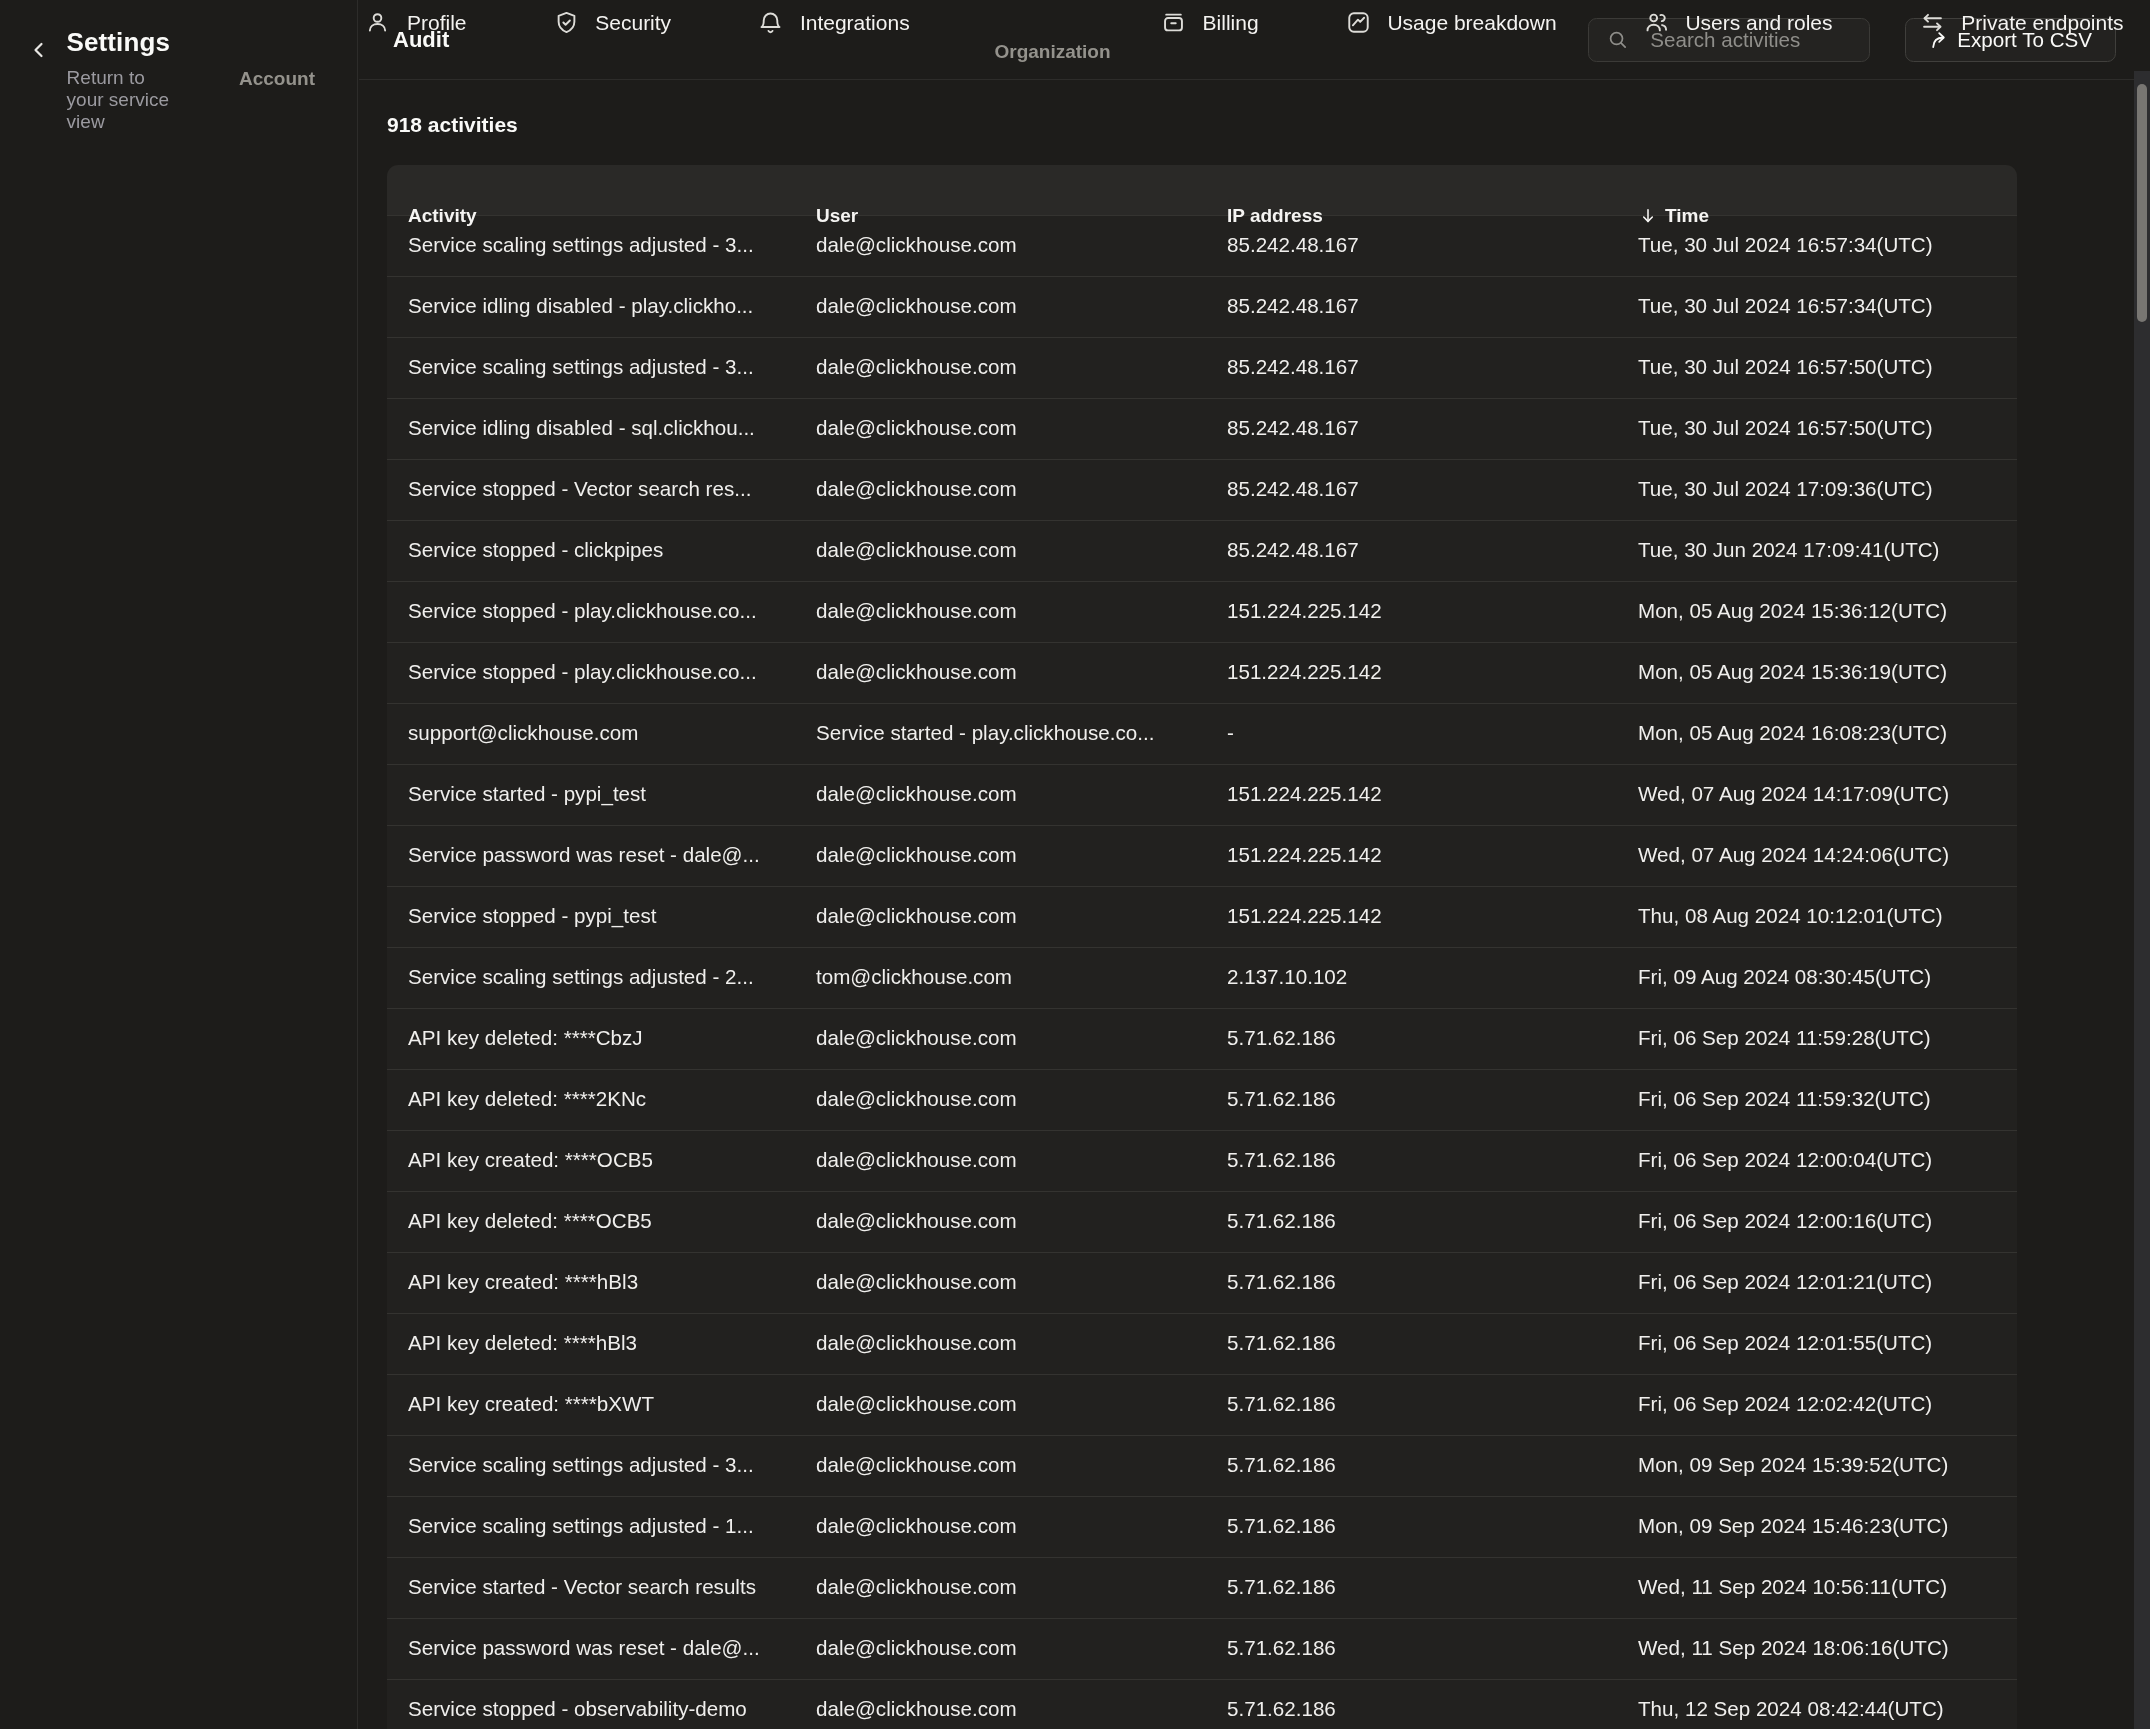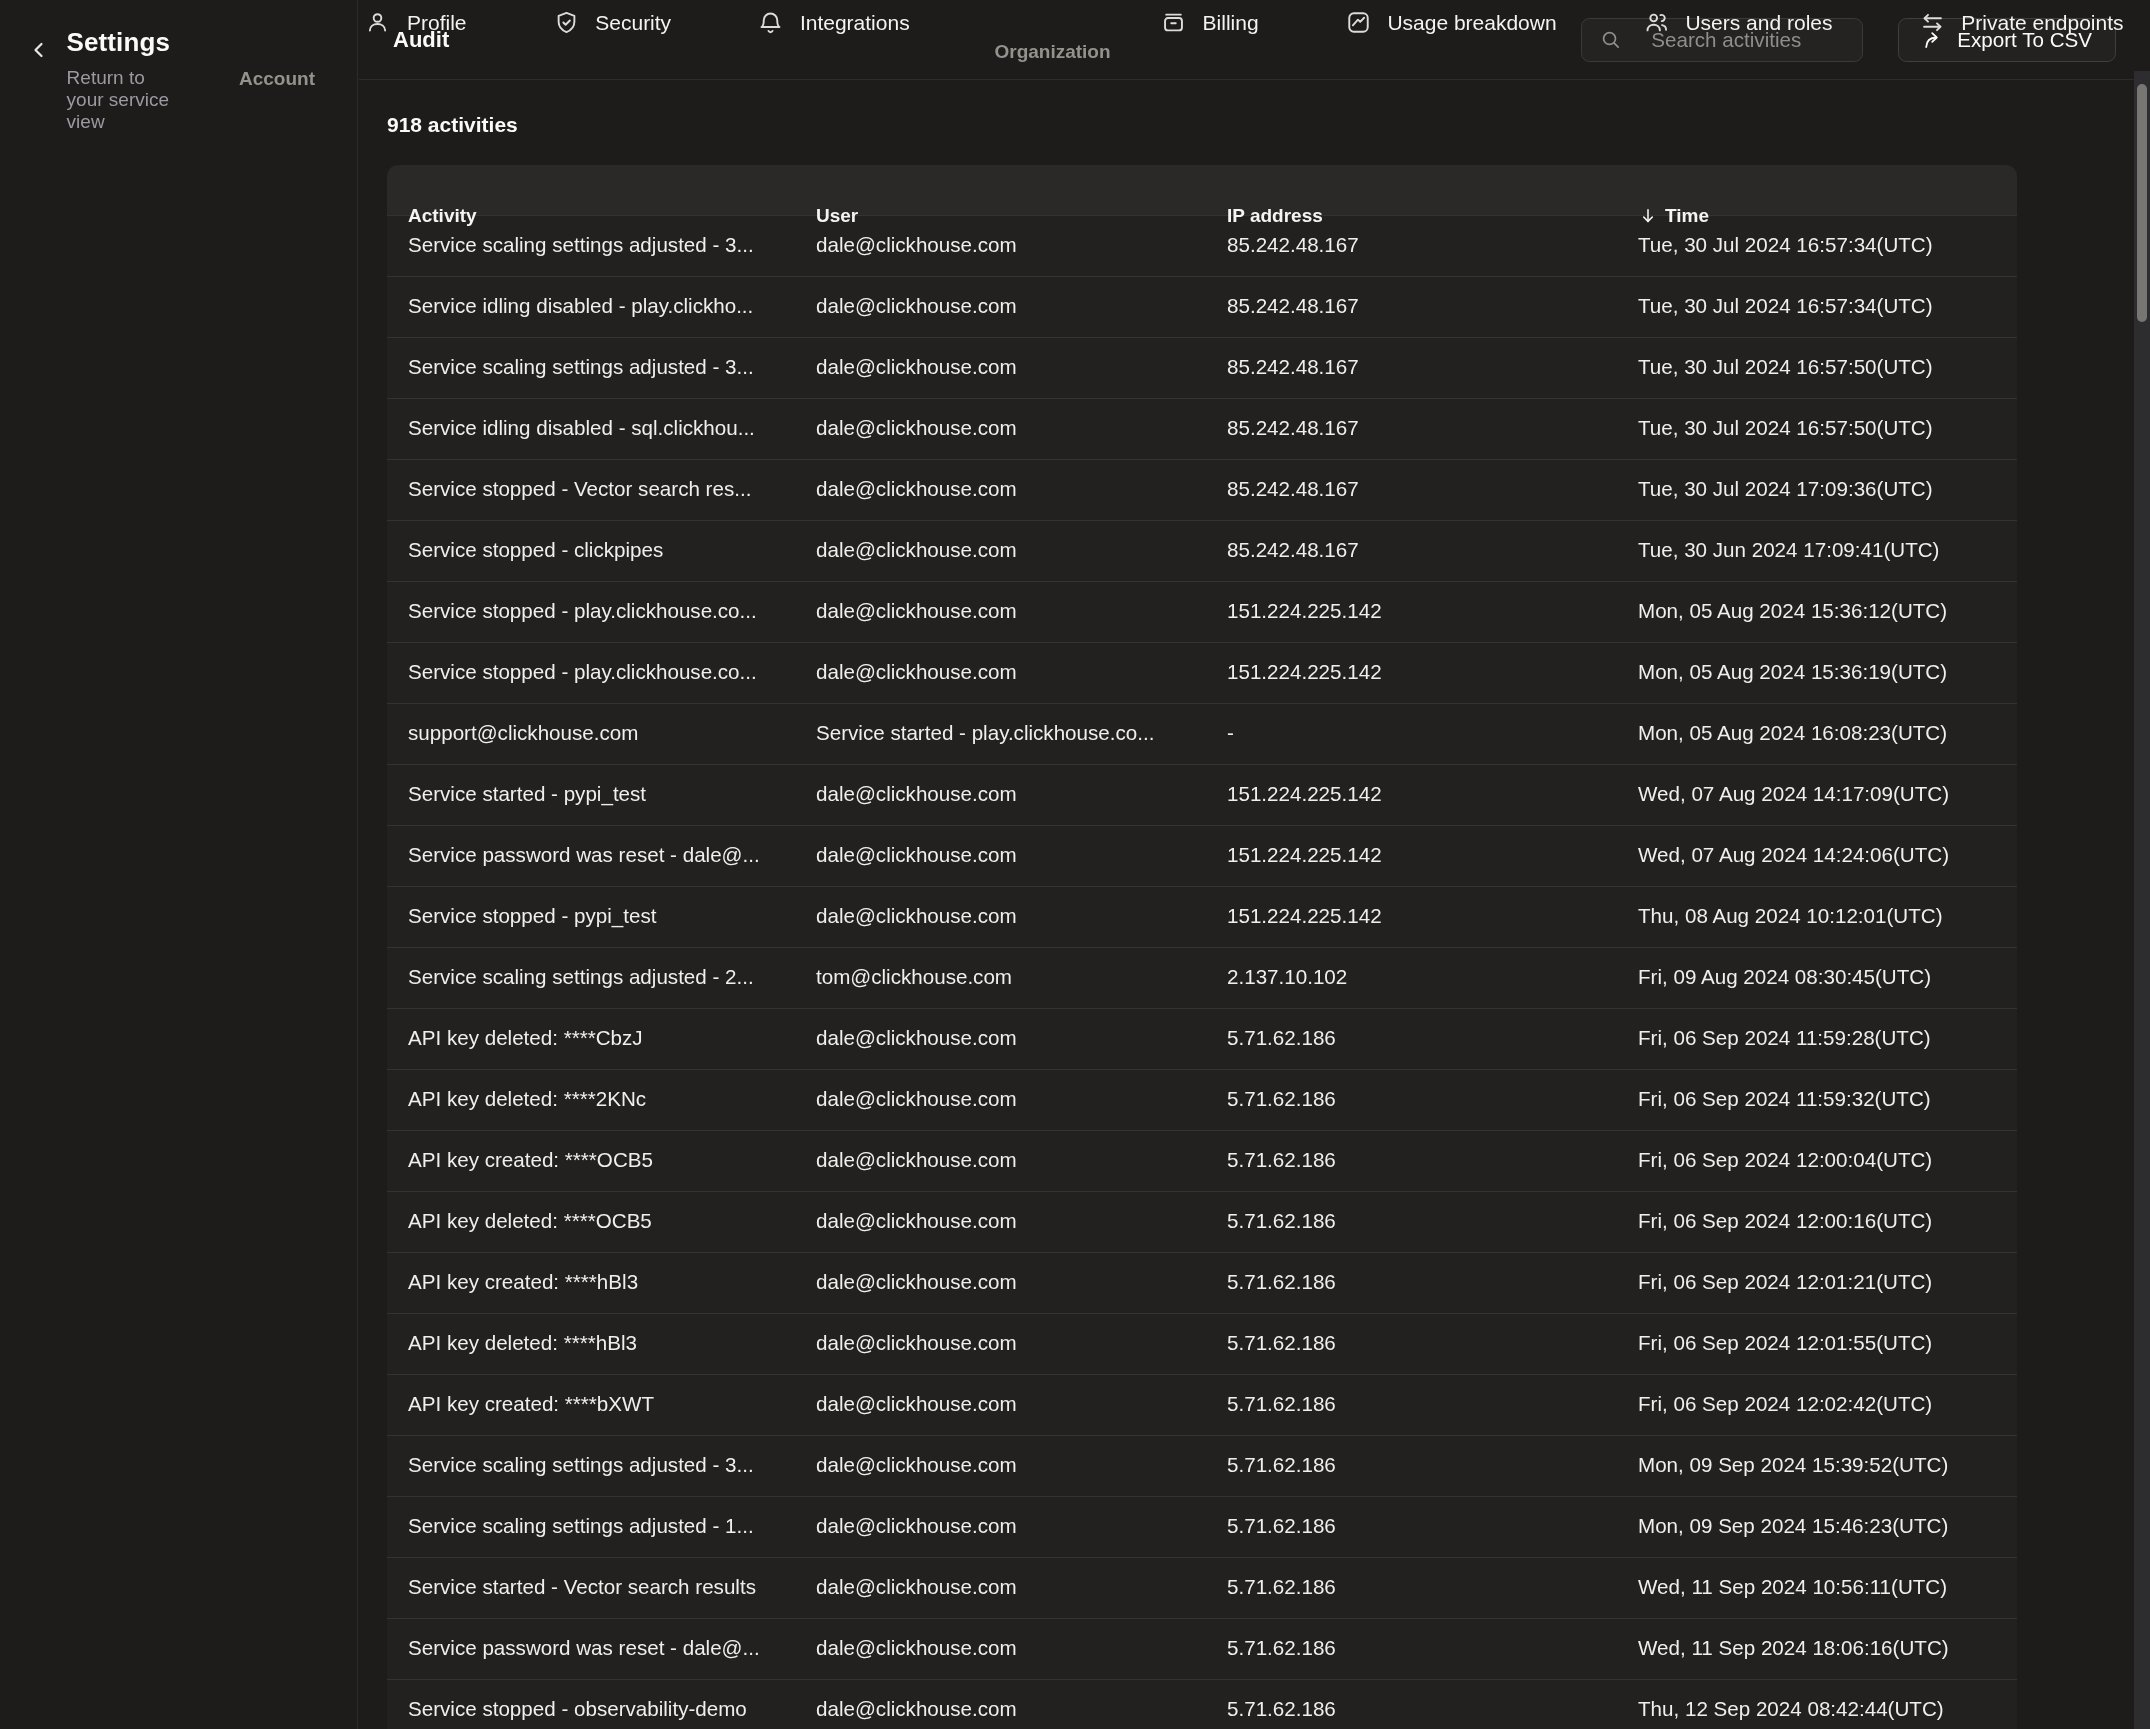--- a/index.html
+++ b/index.html
@@ -58,34 +58,34 @@
     border-bottom: 1.4px solid #2d2c2a;
     display: flex; align-items: center;
     padding: 0 35px 0 34px;
   }
   .page-title { font-size: 22px; font-weight: 700; color: #fafaf8; }
   .header-right { margin-left: auto; display: flex; align-items: center; gap: 35px; }
 
   .search-box {
     width: 282px; height: 44px;
     background: #242321; border: 1.4px solid #3b3a37; border-radius: 8.5px;
-    display: flex; align-items: center; gap: 29px; padding: 0 17px;
+    display: flex; align-items: center; gap: 21px; padding: 0 17px;
   }
   .search-box .icn { color: #8f8e8a; }
   .search-box input {
     background: transparent; border: none; outline: none;
     font-family: "Liberation Sans", sans-serif;
     font-size: 20.6px; color: #e8e7e4; width: 100%;
   }
   .search-box input::placeholder { color: #8f8e8a; }
 
   .export-btn {
     height: 44px; padding: 0 23px;
     background: #232220; border: 1.4px solid #403f3c; border-radius: 8.5px;
-    display: flex; align-items: center; gap: 11px;
+    display: flex; align-items: center; gap: 4px;
     font-size: 20.6px; color: #fafaf8; cursor: pointer; white-space: nowrap;
   }
   .export-btn .icn { color: #fafaf8; }
 
   .content { padding: 33px 0 0 28px; flex: 1; overflow: hidden; }
   .count-label { font-size: 21px; font-weight: 700; color: #fafaf8; }
 
   .table {
     width: 1630px; margin-top: 28px;
     border-radius: 11.3px 11.3px 0 0; overflow: hidden;

